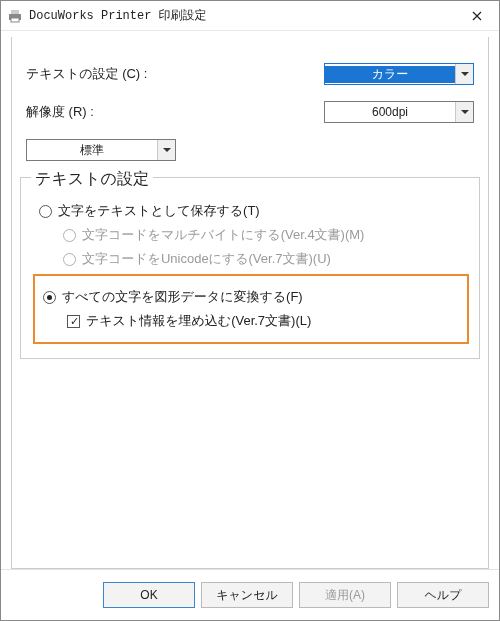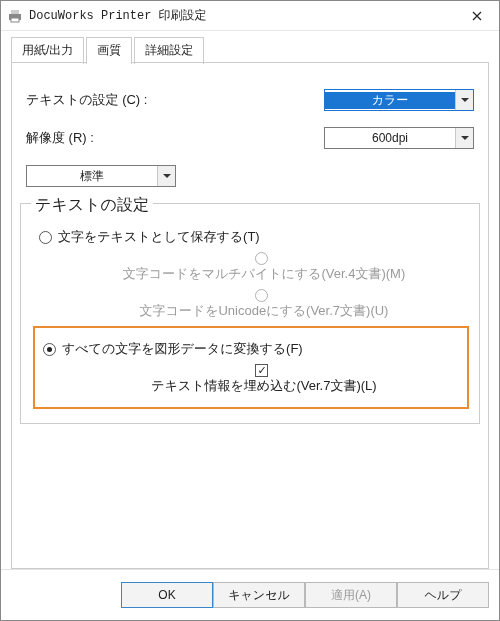--- a/index.html
+++ b/index.html
@@ -35,36 +35,36 @@
   .select .sel-text { flex: 1; padding: 0 6px; font-size: 12px; }
   .select .sel-arrow { width: 18px; height: 100%; display: flex; align-items: center; justify-content: center; border-left: 1px solid #c8c8c8; background: #f0f0f0; }
   .select.highlight { border-color: #1a76d2; }
   .select.highlight .sel-text { background: #1a76d2; color: #fff; }
   .sel-arrow svg { width: 8px; height: 8px; }
 
   .groupbox { border: 1px solid #ccc; margin: 6px 2px 0 2px; padding: 18px 14px 14px 14px; position: relative; }
   .groupbox .legend { position: absolute; top: -9px; left: 10px; background: #fff; padding: 0 4px; font-size: 16px; }
 
   .radio-line, .check-line { display: flex; align-items: center; margin: 6px 0 6px 4px; font-size: 13px; }
-  .radio-line.indent, .check-line.indent { margin-left: 28px; flex-direction: column; }
+  .radio-line.indent, .check-line.indent { margin-left: 28px; }
   .disabled { color: #9a9a9a; }
 
   .radio, .check { width: 13px; height: 13px; margin-right: 6px; position: relative; flex: 0 0 13px; }
   .radio { border: 1px solid #555; border-radius: 50%; background: #fff; }
   .radio.disabled { border-color: #b0b0b0; }
   .radio.checked::after { content: ""; position: absolute; inset: 3px; background: #222; border-radius: 50%; }
   .check { border: 1px solid #555; background: #fff; }
   .check.disabled { border-color: #b0b0b0; background: #f3f3f3; }
   .check.checked::after { content: ""; position: absolute; left: 2px; top: -1px; font-size: 11px; line-height: 13px; }
   .check.checked::after { content: "✓"; color: #222; }
   .check.disabled.checked::after { color: #9a9a9a; }
 
   .highlight-box { border: 2px solid #e98b2e; padding: 6px 6px 6px 4px; margin: 6px -4px 0 -2px; }
 
-  .btnbar { display: flex; justify-content: flex-end; padding: 12px 10px; border-top: 1px solid #e3e3e3; }
+  .btnbar { display: flex; justify-content: flex-end; gap: 6px; padding: 12px 10px; border-top: 1px solid #e3e3e3; }
   .btn { width: 92px; height: 26px; border: 1px solid #b9b9b9; background: #f3f3f3; display: flex; align-items: center; justify-content: center; font-size: 12px; color: #222; }
   .btn.primary { border: 1px solid #3a86c8; }
   .btn.disabled { color: #9a9a9a; }
 </style>
 </head>
 <body>
 
 <div class="window">
 
   <div class="titlebar">
@@ -78,25 +78,20 @@
     <span class="title">DocuWorks Printer 印刷設定</span>
     <div class="closebtn">
       <svg viewBox="0 0 10 10">
           <path d="M1 1 L9 9 M9 1 L1 9" stroke="#222" stroke-width="1.2"></path>
         </svg>
     </div>
   </div>
 
   <div class="client">
 
-    <div class="tabs">
-      <div class="tab inactive">用紙/出力</div>
-      <div class="tab active">画質</div>
-      <div class="tab inactive">詳細設定</div>
-    </div>
 
     <div class="page">
 
       <div class="row">
         <div class="label">テキストの設定 (C) :</div>
         <div class="control">
           <div class="select highlight">
             <div class="sel-text">カラー</div>
             <div class="sel-arrow">
               <svg viewBox="0 0 8 8">

